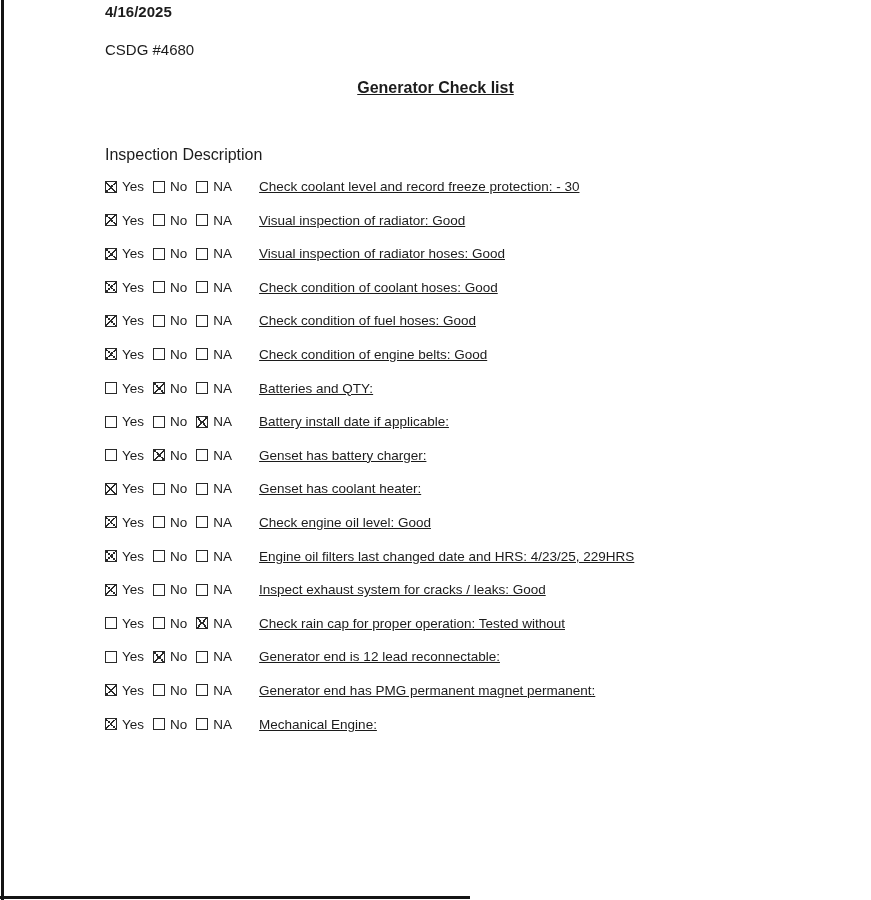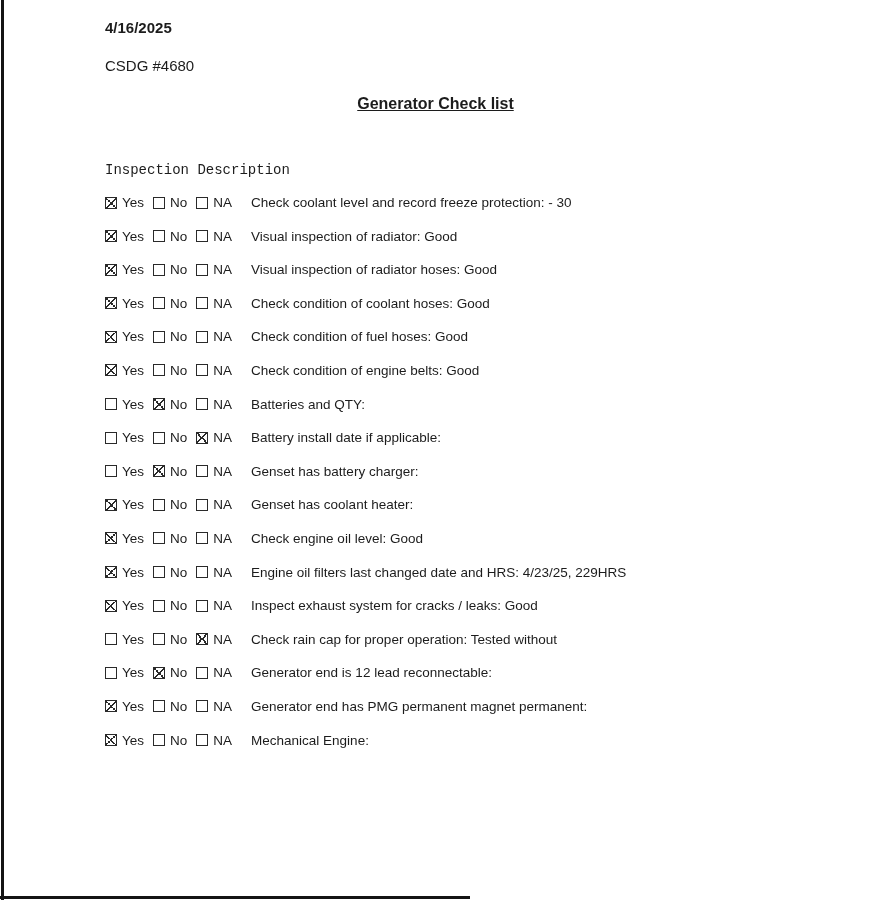--- a/index.html
+++ b/index.html
@@ -14,37 +14,37 @@
   .left-rule {
     position:absolute; left:1px; top:0;
     width:3px; height:100%;
     background:#141414;
   }
   .bottom-rule {
     position:absolute; left:0; bottom:1px;
     width:470px; height:3px;
     background:#141414;
   }
-  .doc { position:absolute; left:0; top:16px; width:100%; }
+  .doc { position:absolute; left:0; top:0; width:100%; }
   .date {
     margin:4px 0 0 105px;
     font-weight:bold; font-size:15px; line-height:16px;
   }
   .unit {
     margin:22px 0 0 105px;
     font-weight:normal; font-size:15px; line-height:16px;
   }
   .title {
     margin-top:21px;
     width:100%; text-align:center;
     font-weight:bold; font-size:16px; line-height:17px;text-decoration:underline;
   }
   .section-label {
     margin:51px 0 0 105px;
-    font-size:14px; line-height:15px;font-family:Liberation Mono, monospace;
+    font-size:16px; line-height:15px;
   }
   .checklist { margin:17px 0 0 105px; }
   .row {
     display:flex; align-items:center;
     height:15px;
     margin-bottom:18.6px;
     font-size:13.5px;
     white-space:nowrap;
   }
   .opt { display:inline-flex; align-items:center; margin-right:9px;justify-content:center; }
@@ -54,21 +54,21 @@
     border:1.4px solid #2a2a2a;
     margin-right:5px;
     background:#fff;
   }
   .box.checked {
     background-image:
       linear-gradient(45deg,  transparent 45%, #2a2a2a 45%, #2a2a2a 55%, transparent 55%),
       linear-gradient(135deg, transparent 45%, #2a2a2a 45%, #2a2a2a 55%, transparent 55%);
   }
   .opt-label { font-size:13.5px; }
-  .desc { margin-left:10px; font-size:13.5px; }
+  .desc { margin-left:18px; font-size:13.5px;text-decoration:underline; }
 </style>
 </head>
 <body>
 
 <div class="left-rule"></div>
 <div class="bottom-rule"></div>
 
 <div class="doc">
   <div class="date">4/16/2025</div>
   <div class="unit">CSDG #4680</div>

